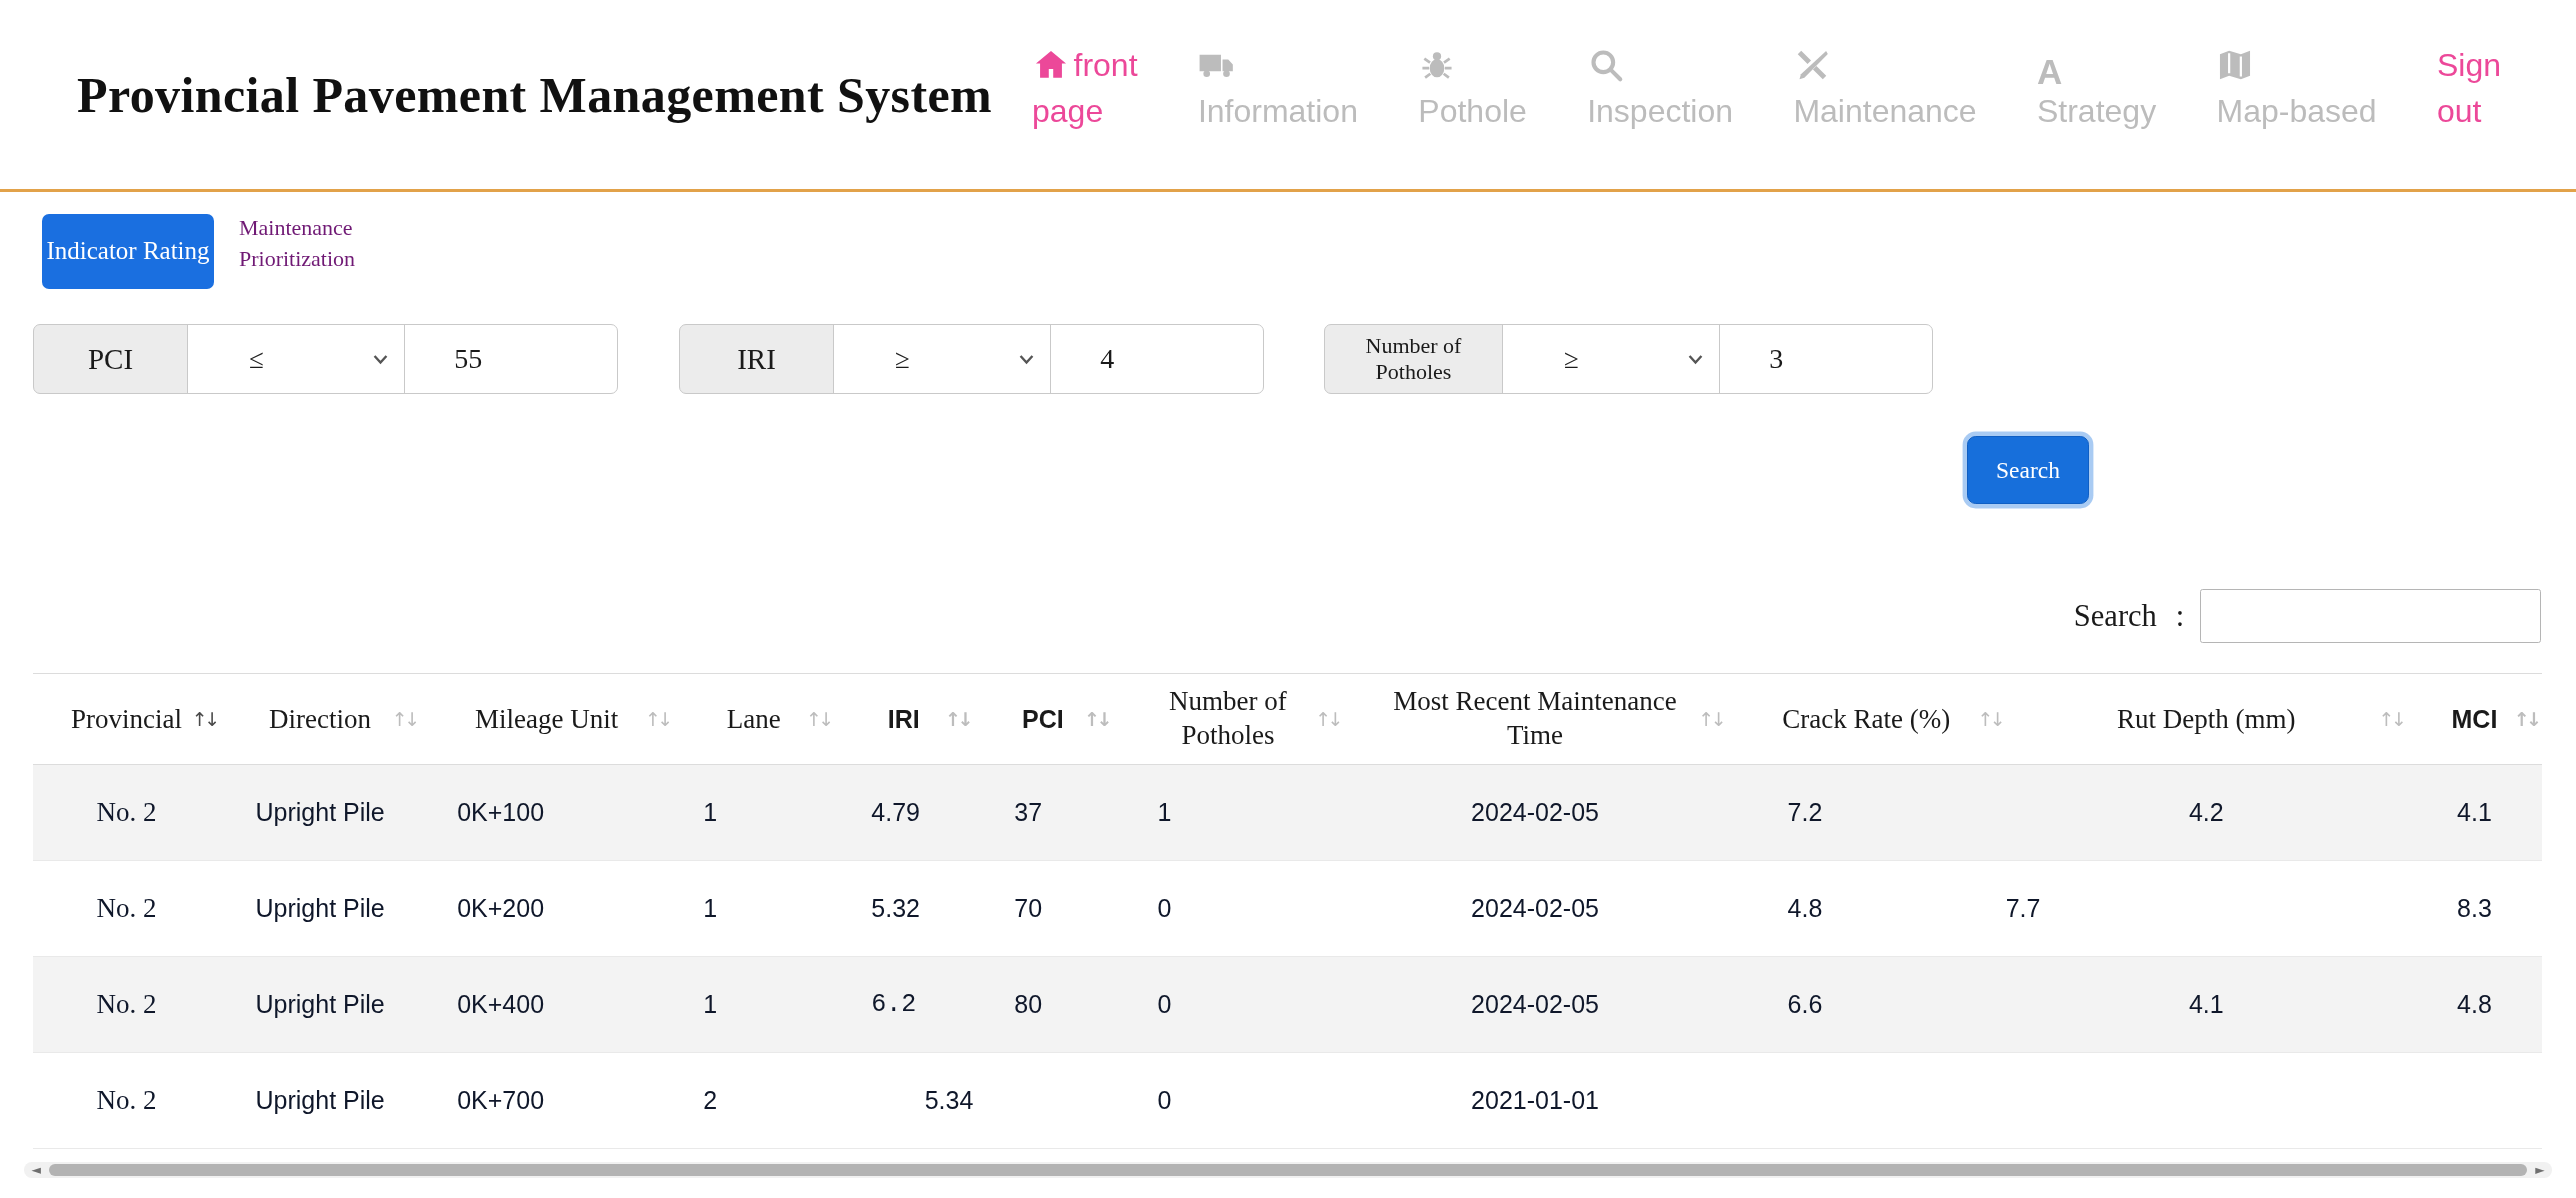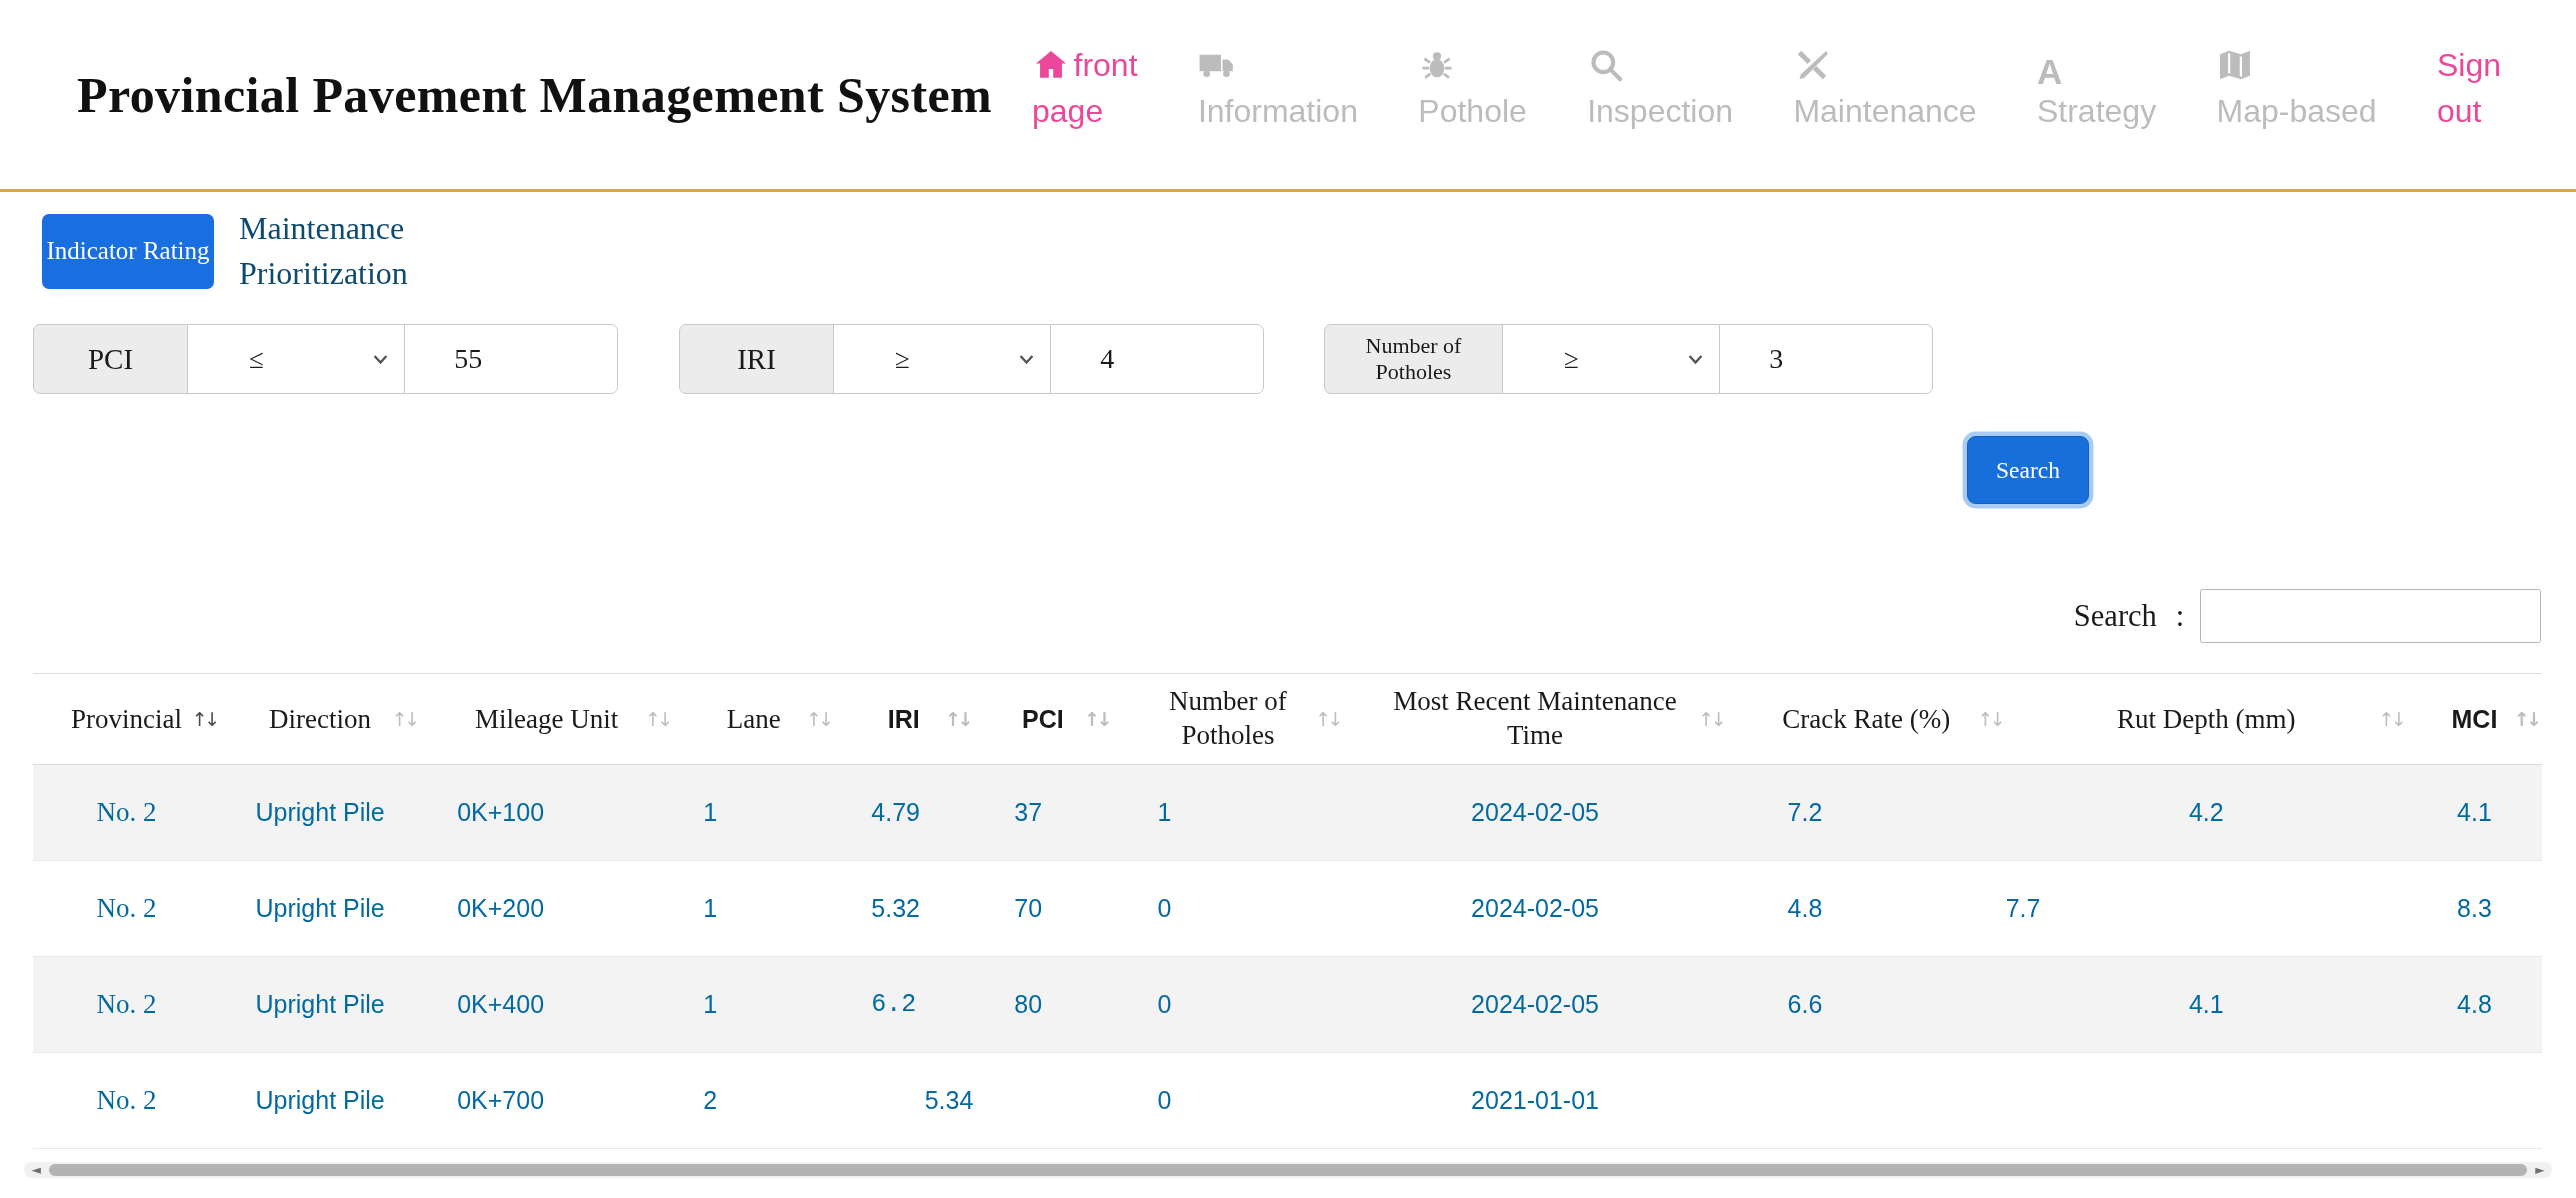--- a/index.html
+++ b/index.html
@@ -17,21 +17,21 @@
   .nav-item.active{color:#ec4899;}
   .nav-line{display:block;white-space:nowrap;}
   .nav-icon{display:inline-block;width:38px;height:38px;vertical-align:-7.8px;margin-right:3.5px;}
   .nav-icon svg{width:38px;height:38px;display:block;}
   .letter-icon{font-weight:700;font-size:35px;display:inline-block;line-height:38px;}
 
   
   .tab-active{position:absolute;left:42px;top:214px;width:172px;height:75px;background:#1a6fe0;color:#fff;
               border-radius:7px;display:flex;align-items:center;justify-content:center;text-align:center;
               font-size:25px;line-height:1.3;cursor:pointer;}
-  .tab-inactive{position:absolute;left:239px;top:206px;width:220px;font-size:32px;line-height:1.4;color:#0c4a6e;cursor:pointer;}
+  .tab-inactive{position:absolute;left:239px;top:213px;width:220px;font-size:22px;line-height:1.4;color:#701a75;cursor:pointer;}
 
   
   .filter-group{position:absolute;top:324px;height:70px;display:flex;align-items:stretch;font-family:"Liberation Serif",serif;}
   .fg-label{width:155px;background:#ececec;border:0.9px solid #c9c9c9;border-radius:7px 0 0 7px;display:flex;
             align-items:center;justify-content:center;font-size:29px;text-align:center;}
   .filter-group.small-label .fg-label{width:179px;font-size:22px;line-height:1.2;padding:0 8.7px;}
   .fg-select{width:218px;background:#fff;border:0.9px solid #c9c9c9;margin-left:-0.9px;position:relative;display:flex;
              align-items:center;font-size:27px;cursor:pointer;}
   .fg-op{margin-left:61px;}
   .fg-caret{position:absolute;right:14px;top:50%;transform:translateY(-50%);line-height:0;}
@@ -58,21 +58,21 @@
      font-family:"Liberation Serif",serif;cursor:pointer;}
   th .h-label{display:inline-block;line-height:1.25;vertical-align:middle;}
   th.bold{font-family:"Liberation Sans",sans-serif;font-weight:700;font-size:25px;}
   th:nth-child(7) .h-label{max-width:174px;}
   th:nth-child(8) .h-label{max-width:305px;}
   .sort{position:absolute;right:3.5px;top:50%;transform:translateY(-50%);font-size:19px;letter-spacing:-3.5px;
         color:#bdbdbd;font-family:"DejaVu Sans",sans-serif;cursor:pointer;}
   .sort.active{color:#4a4a4a;}
   tbody tr{border-bottom:0.9px solid #e9e9e9;}
   tbody tr:nth-child(odd){background:#f3f3f3;}
-  td{height:96px;font-size:25px;font-family:"Liberation Sans",sans-serif;vertical-align:middle;color:#0369a1;}
+  td{height:96px;font-size:25px;font-family:"Liberation Sans",sans-serif;vertical-align:middle;color:#0f172a;}
   td.serif{font-family:"Liberation Serif",serif;font-size:27px;}
 
   
   .hscroll{position:absolute;left:24.4px;right:24.4px;top:1162px;height:15.7px;background:#f1f1f1;border-radius:7.8px;}
   .hs-thumb{position:absolute;left:24.4px;right:24.4px;top:1.7px;height:12.2px;background:#b3b3b3;border-radius:6.1px;cursor:grab;}
   .hs-arrow{position:absolute;top:50%;transform:translateY(-50%);font-size:12.2px;color:#6f6f6f;
             font-family:"DejaVu Sans",sans-serif;cursor:pointer;line-height:1;}
   .hs-arrow.left{left:7px;}
   .hs-arrow.right{right:7px;}
 </style>

